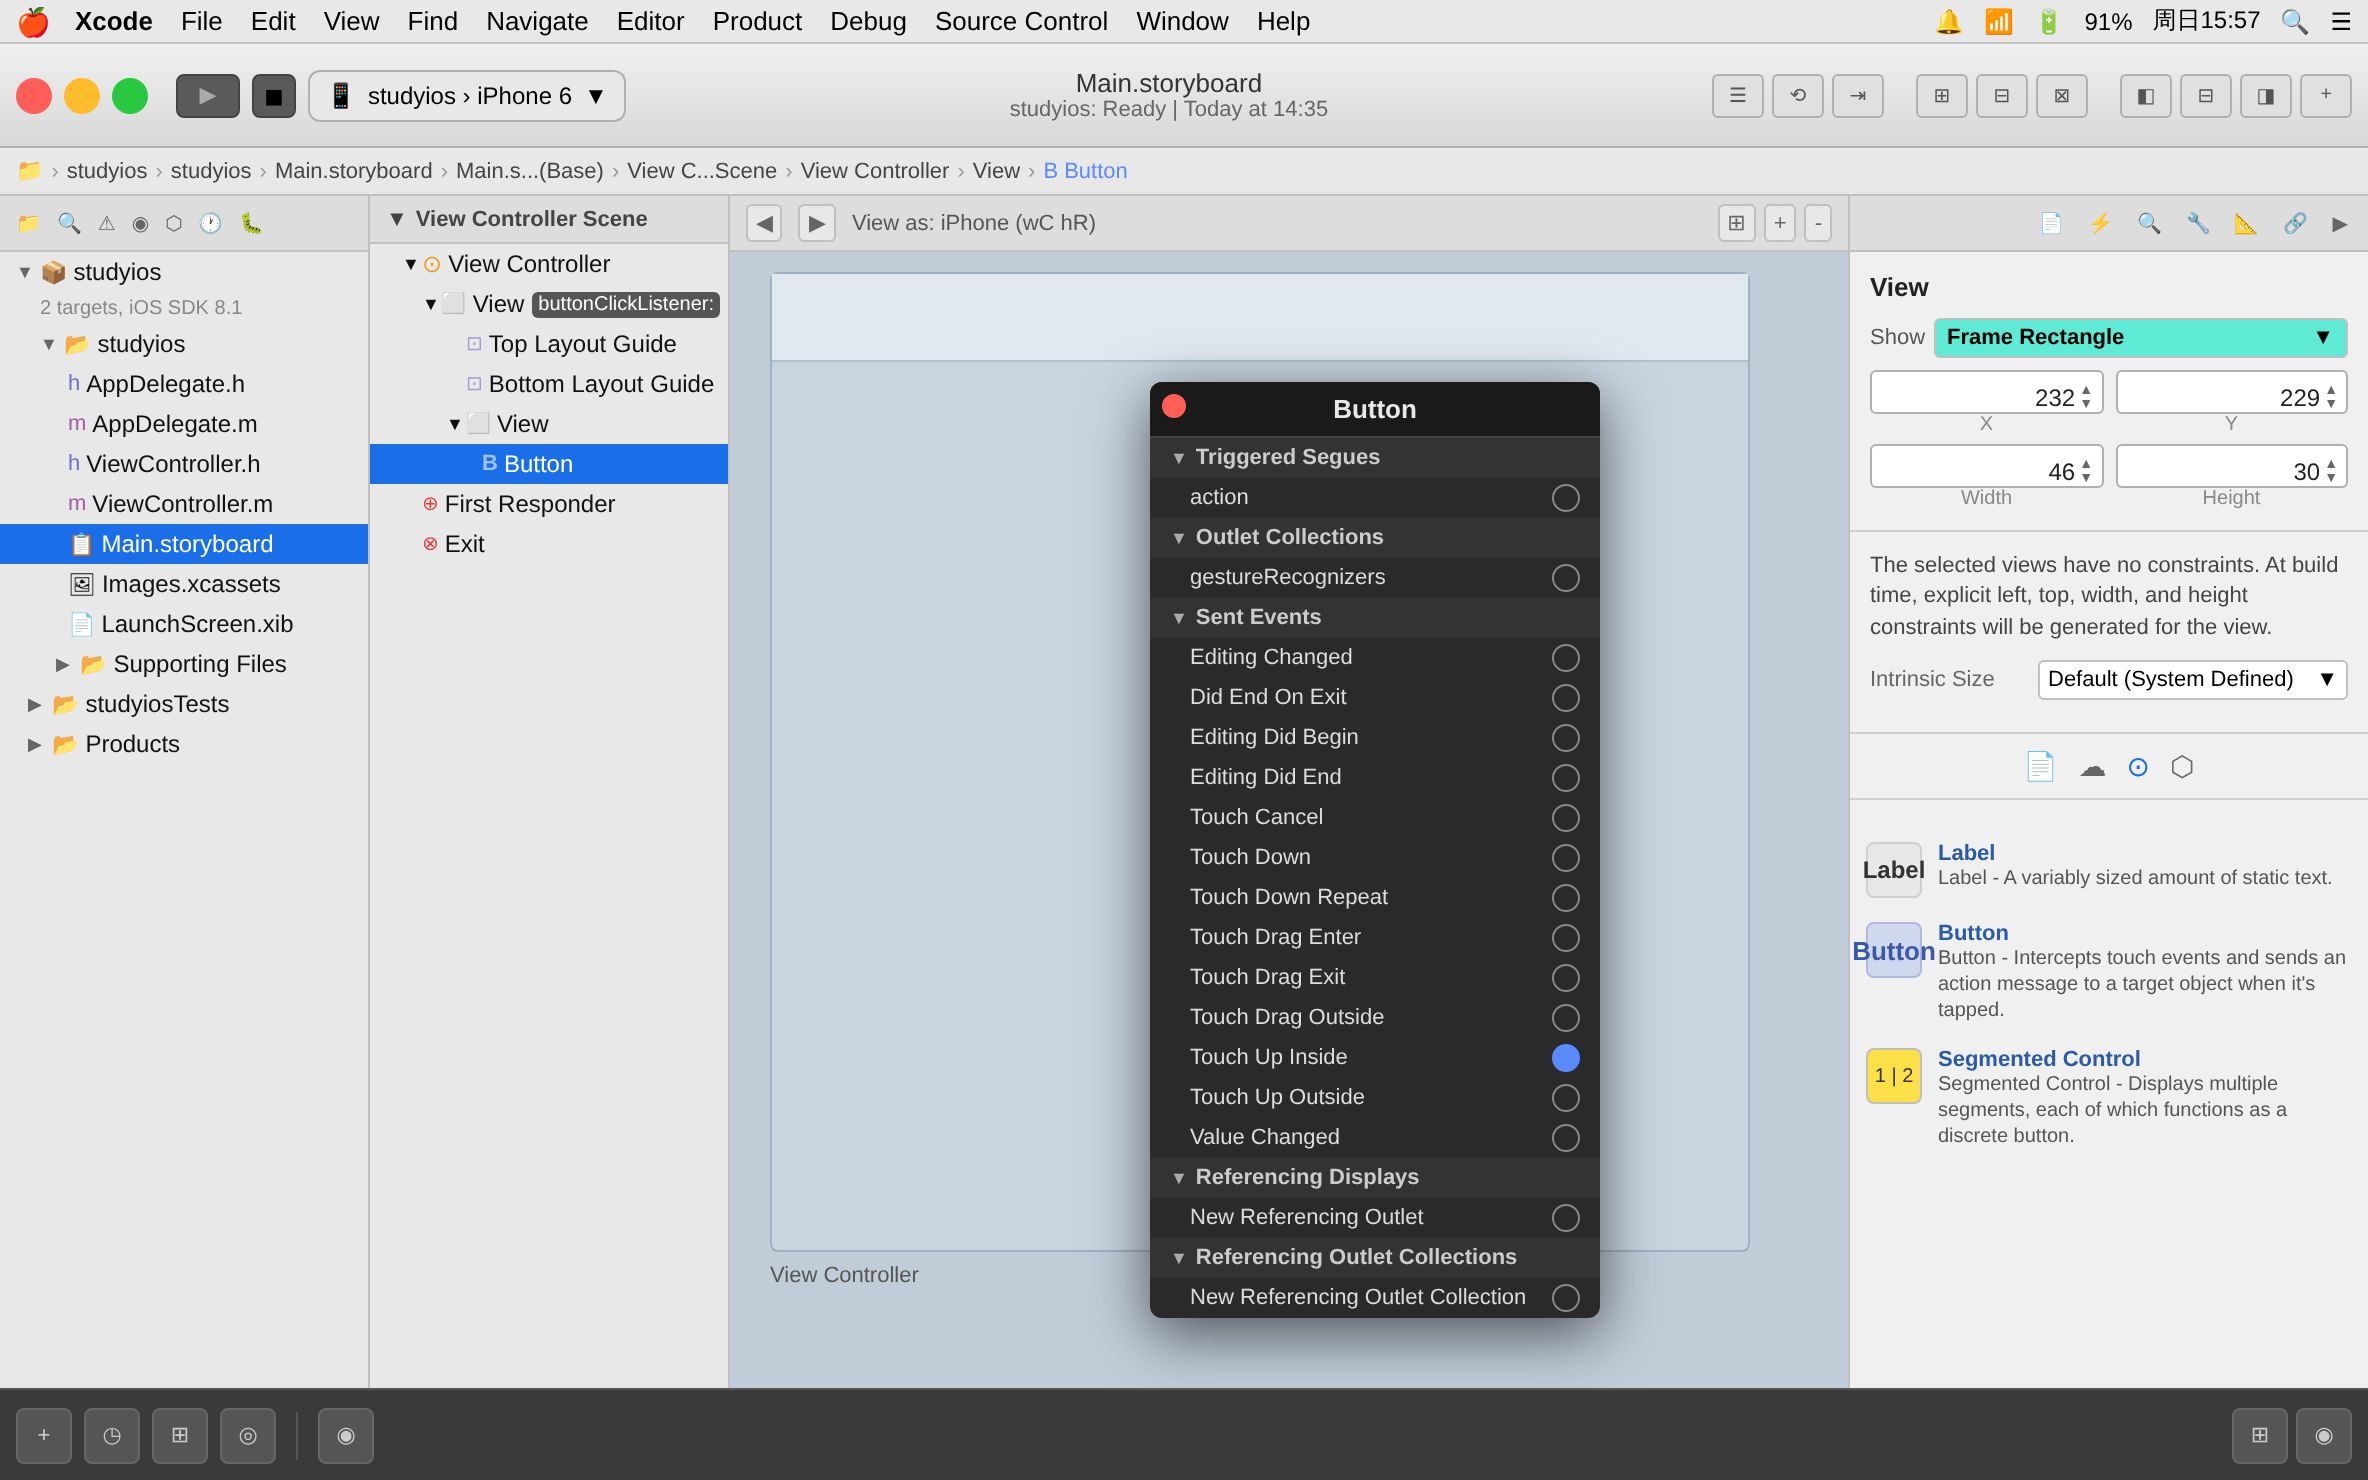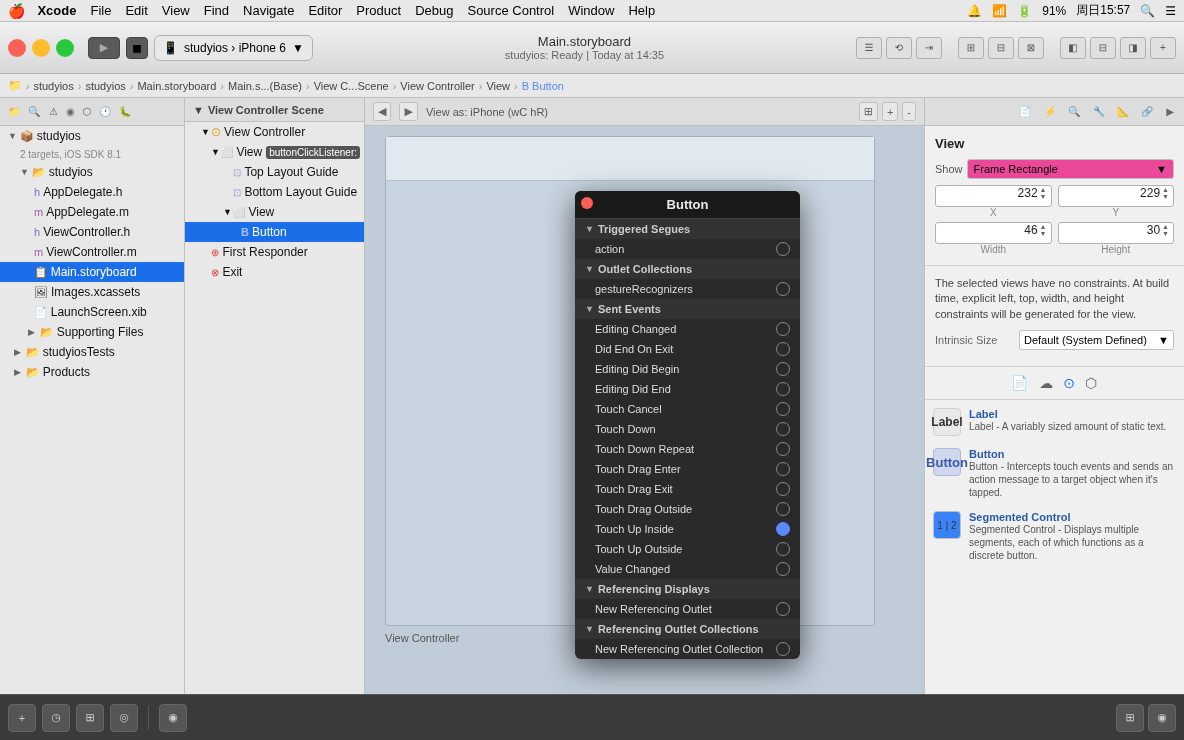--- a/index.html
+++ b/index.html
@@ -141,21 +141,21 @@
     .constraints-select {
       flex: 1; height: 20px; font-size: 11px; background: white; border: 1px solid #c0c0c0;
       border-radius: 3px; padding: 0 4px; cursor: pointer;
     }
     .doc-section-header {
       height: 24px; background: #ddd; border-bottom: 1px solid #c0c0c0;
       display: flex; align-items: center; padding: 0 8px; font-size: 11px; font-weight: 600; color: #444;
     }
 
     
-    .right-bottom { flex: 1; overflow-y: auto; padding: 8px; }
+    .right-bottom { flex: 1; overflow-y: auto; padding: 8px; margin-top: 13px; }
     .object-item {
       display: flex; align-items: flex-start; gap: 8px; margin-bottom: 12px; cursor: pointer;
     }
     .object-icon {
       width: 28px; height: 28px; border-radius: 4px; flex-shrink: 0;
       display: flex; align-items: center; justify-content: center; font-size: 14px;
     }
     .icon-label { background: #e8e8e8; border: 1px solid #d0d0d0; color: #555; }
     .icon-button { background: #d0d8f0; border: 1px solid #b0b8e0; color: #3a5aa8; }
     .icon-segment { background: #fff; border: 1px solid #d0d0d0; color: #333; font-size: 10px; }
@@ -195,21 +195,21 @@
       display: flex; align-items: center; justify-content: center;
       color: #ccc; font-size: 11px; cursor: pointer; border: 1px solid #666;
     }
     .status-divider { width: 1px; height: 24px; background: #555; margin: 0 4px; }
 
     
     .right-panel::-webkit-scrollbar { width: 6px; }
     .right-panel::-webkit-scrollbar-track { background: #f0f0f0; }
     .right-panel::-webkit-scrollbar-thumb { background: #c0c0c0; border-radius: 3px; }
     .input-box {
-      display: flex; align-items: flex-start; border: 1px solid #b0b0b0; border-radius: 3px;
+      display: flex; align-items: flex-end; border: 1px solid #b0b0b0; border-radius: 3px;
       background: white; height: 22px; padding: 0 4px; gap: 2px;
     }
     .input-box-val { font-size: 12px; color: #222; flex: 1; text-align: right; }
     .input-stepper-col { display: flex; flex-direction: column; gap: 0; }
     .input-arrow-up, .input-arrow-down { font-size: 7px; color: #666; line-height: 1; cursor: pointer; }
 
     .label-text { font-size: 11px; color: #555; }
 
     .outline-tree-item {
       display: flex; align-items: center; padding: 2px 4px; cursor: pointer;
@@ -574,21 +574,21 @@
       <span class="right-toolbar-btn">🔧</span>
       <span class="right-toolbar-btn">📐</span>
       <span class="right-toolbar-btn">🔗</span>
       <span class="right-toolbar-btn">▶</span>
     </div>
 
     <div class="inspector-section">
       <div class="inspector-title">View</div>
       <div class="inspector-row">
         <span class="label-text">Show</span>
-        <div class="inspector-select" style="flex:1;display:flex;justify-content:space-between;align-items:center;padding:0 6px;border:1px solid #c0c0c0;border-radius:3px;background:#ec4899;height:20px;font-size:11px;">
+        <div class="inspector-select" style="flex:1;display:flex;justify-content:space-between;align-items:center;padding:0 6px;border:1px solid #c0c0c0;border-radius:3px;background:#5eead4;height:20px;font-size:11px;font-weight:bold;">
           <span>Frame Rectangle</span>
           <span>▼</span>
         </div>
       </div>
 
       <div style="display:flex;gap:6px;margin-bottom:4px;">
         <div style="flex:1;">
           <div class="input-box">
             <span class="input-box-val">232</span>
             <div class="input-stepper-col">
@@ -671,21 +671,21 @@
         </div>
         <div class="object-text">
           <div class="object-name">
             <span style="color:#2a5aaa;font-weight:600;font-size:11px;">Button</span>
           </div>
           <div class="object-desc">Button - Intercepts touch events and sends an action message to a target object when it's tapped.</div>
         </div>
       </div>
 
       <div class="object-item">
-        <div class="object-icon icon-segment" style="display:flex;align-items:center;font-size:10px;border:1px solid #c0c0c0;border-radius:4px;background:#3b82f6;">
+        <div class="object-icon icon-segment" style="display:flex;align-items:center;font-size:10px;border:1px solid #c0c0c0;border-radius:4px;background:#fde047;">
           <span>1 | 2</span>
         </div>
         <div class="object-text">
           <div class="object-name">
             <span style="color:#2a5aaa;font-weight:600;font-size:11px;">Segmented Control</span>
           </div>
           <div class="object-desc">Segmented Control - Displays multiple segments, each of which functions as a discrete button.</div>
         </div>
       </div>
     </div>

